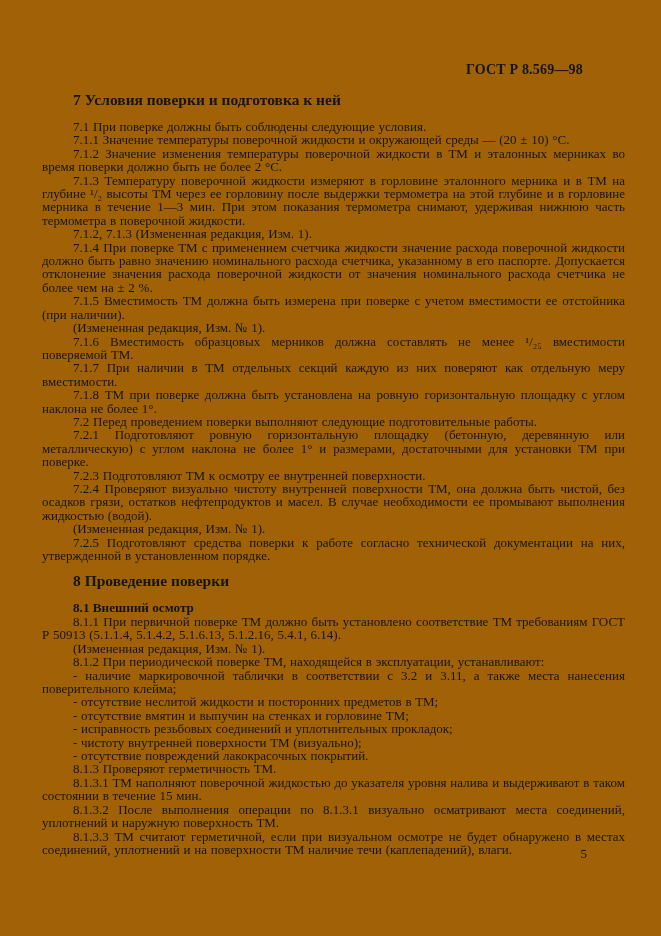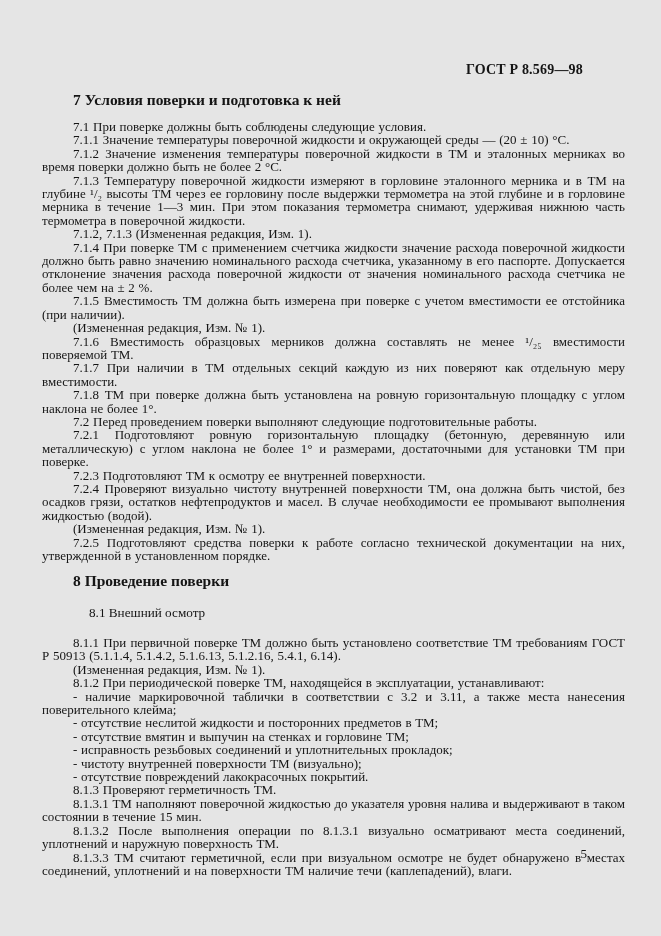--- a/index.html
+++ b/index.html
@@ -5,21 +5,21 @@
   html, body {
     margin: 0;
     padding: 0;
     background: #ffffff;
   }
   .page {
     position: relative;
     width: 661px;
     height: 936px;
     box-sizing: border-box;
-    background: #e5e5e5;
+    background: #a16207;
     color: #151515;
     font-family: "Liberation Serif", "DejaVu Serif", serif;
     padding: 62px 36px 0 42px;
     overflow: hidden;
   }
   .doc-header {
     font-weight: 700;
     font-size: 14px;
     line-height: 16px;
     text-align: right;
@@ -28,25 +28,25 @@
     letter-spacing: 0.2px;
   }
   .h1 {
     font-weight: 700;
     font-size: 15.5px;
     line-height: 19px;
     text-indent: 31px;
     margin: 9px 0 11px 0;
   }
   .h2 {
-    font-weight: 400;
+    font-weight: 700;
     font-size: 13.2px;
     line-height: 13.6px;
     text-indent: 31px;
-    margin: 16px;
+    margin: 0;
   }
   .para {
     font-size: 13px;
     line-height: 13.4px;
     text-align: justify;
     text-indent: 31px;
     margin: 0;
     word-spacing: 0.5px;
   }
   .bold {

